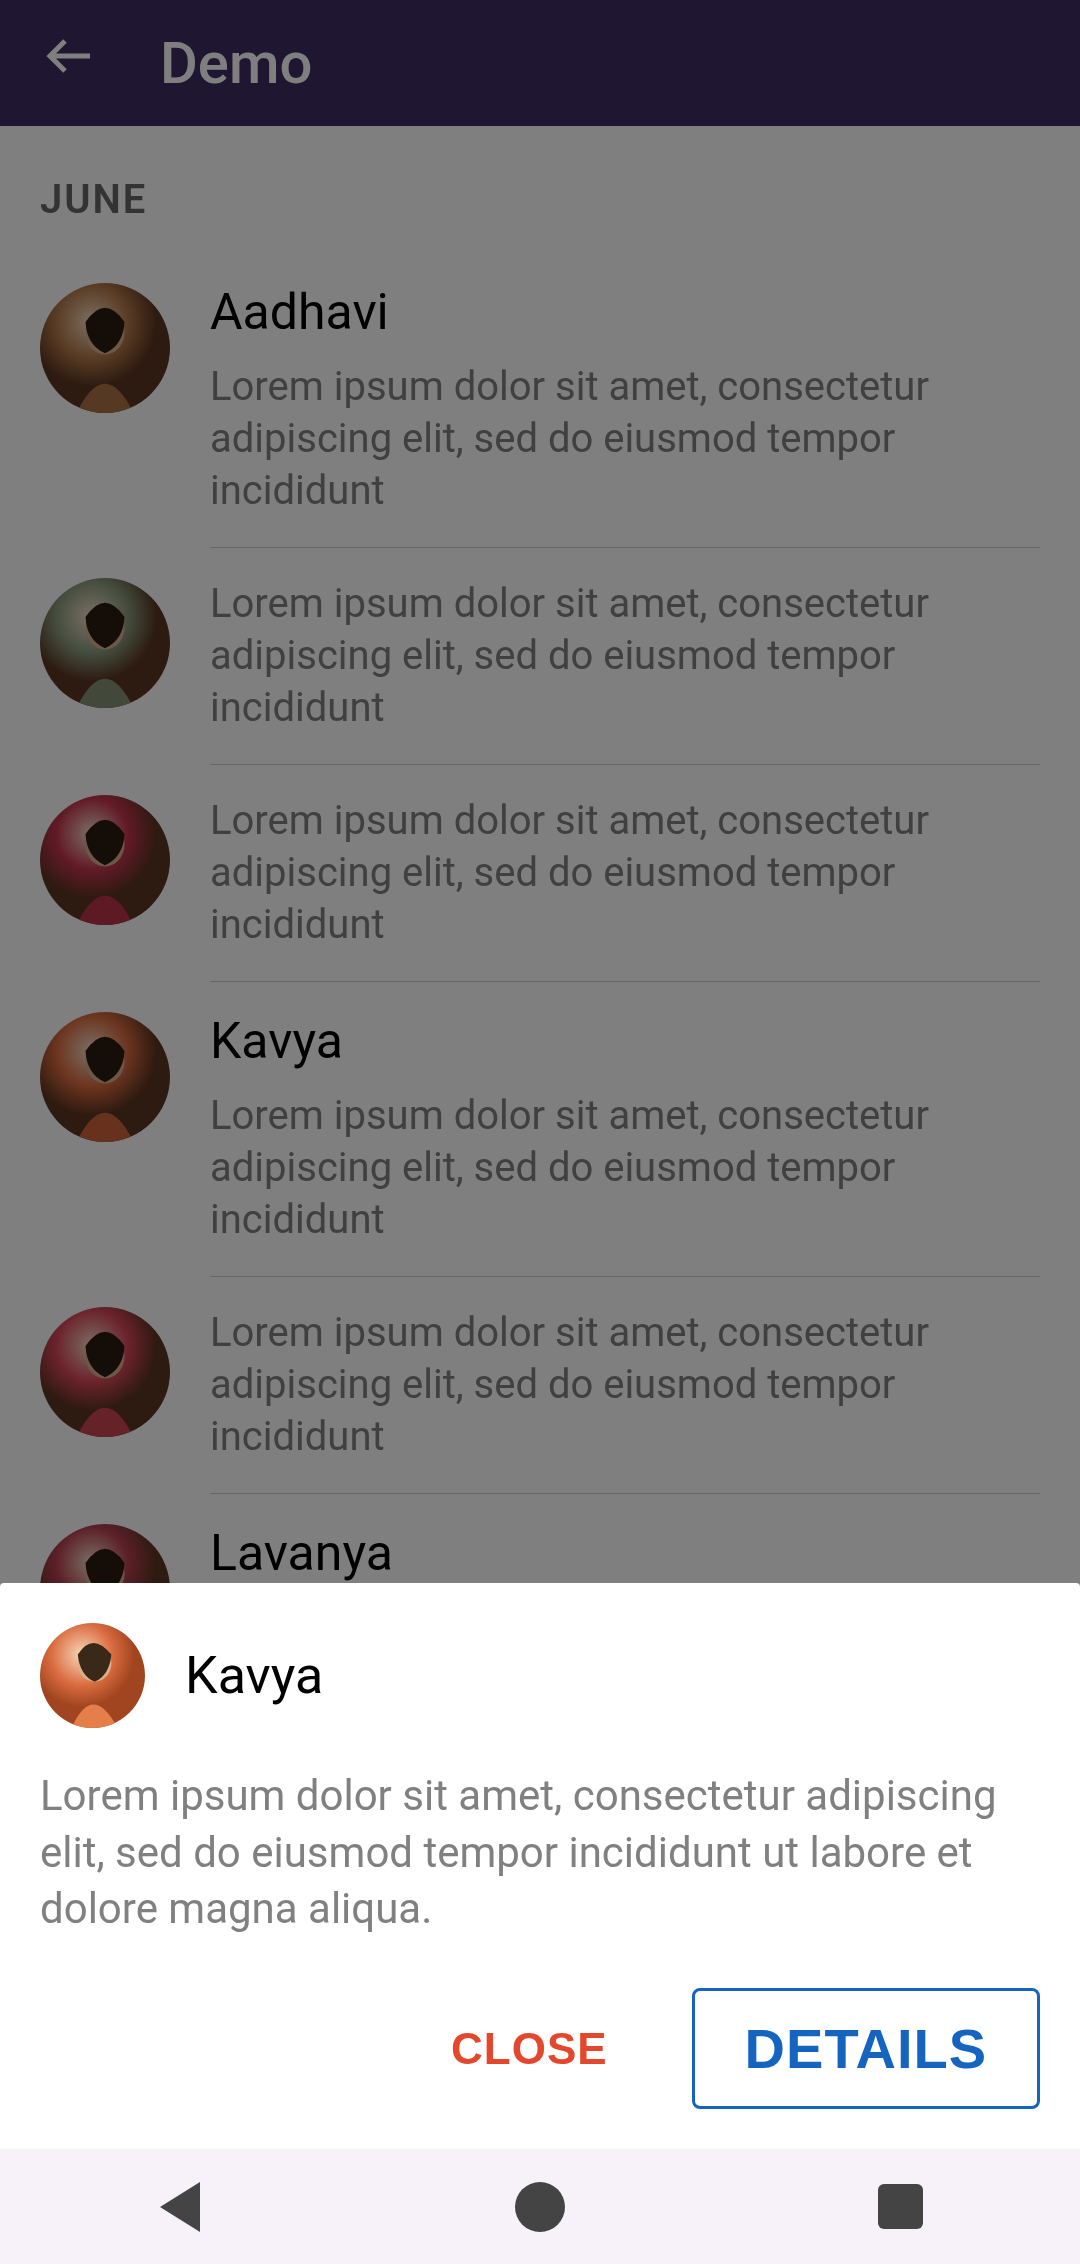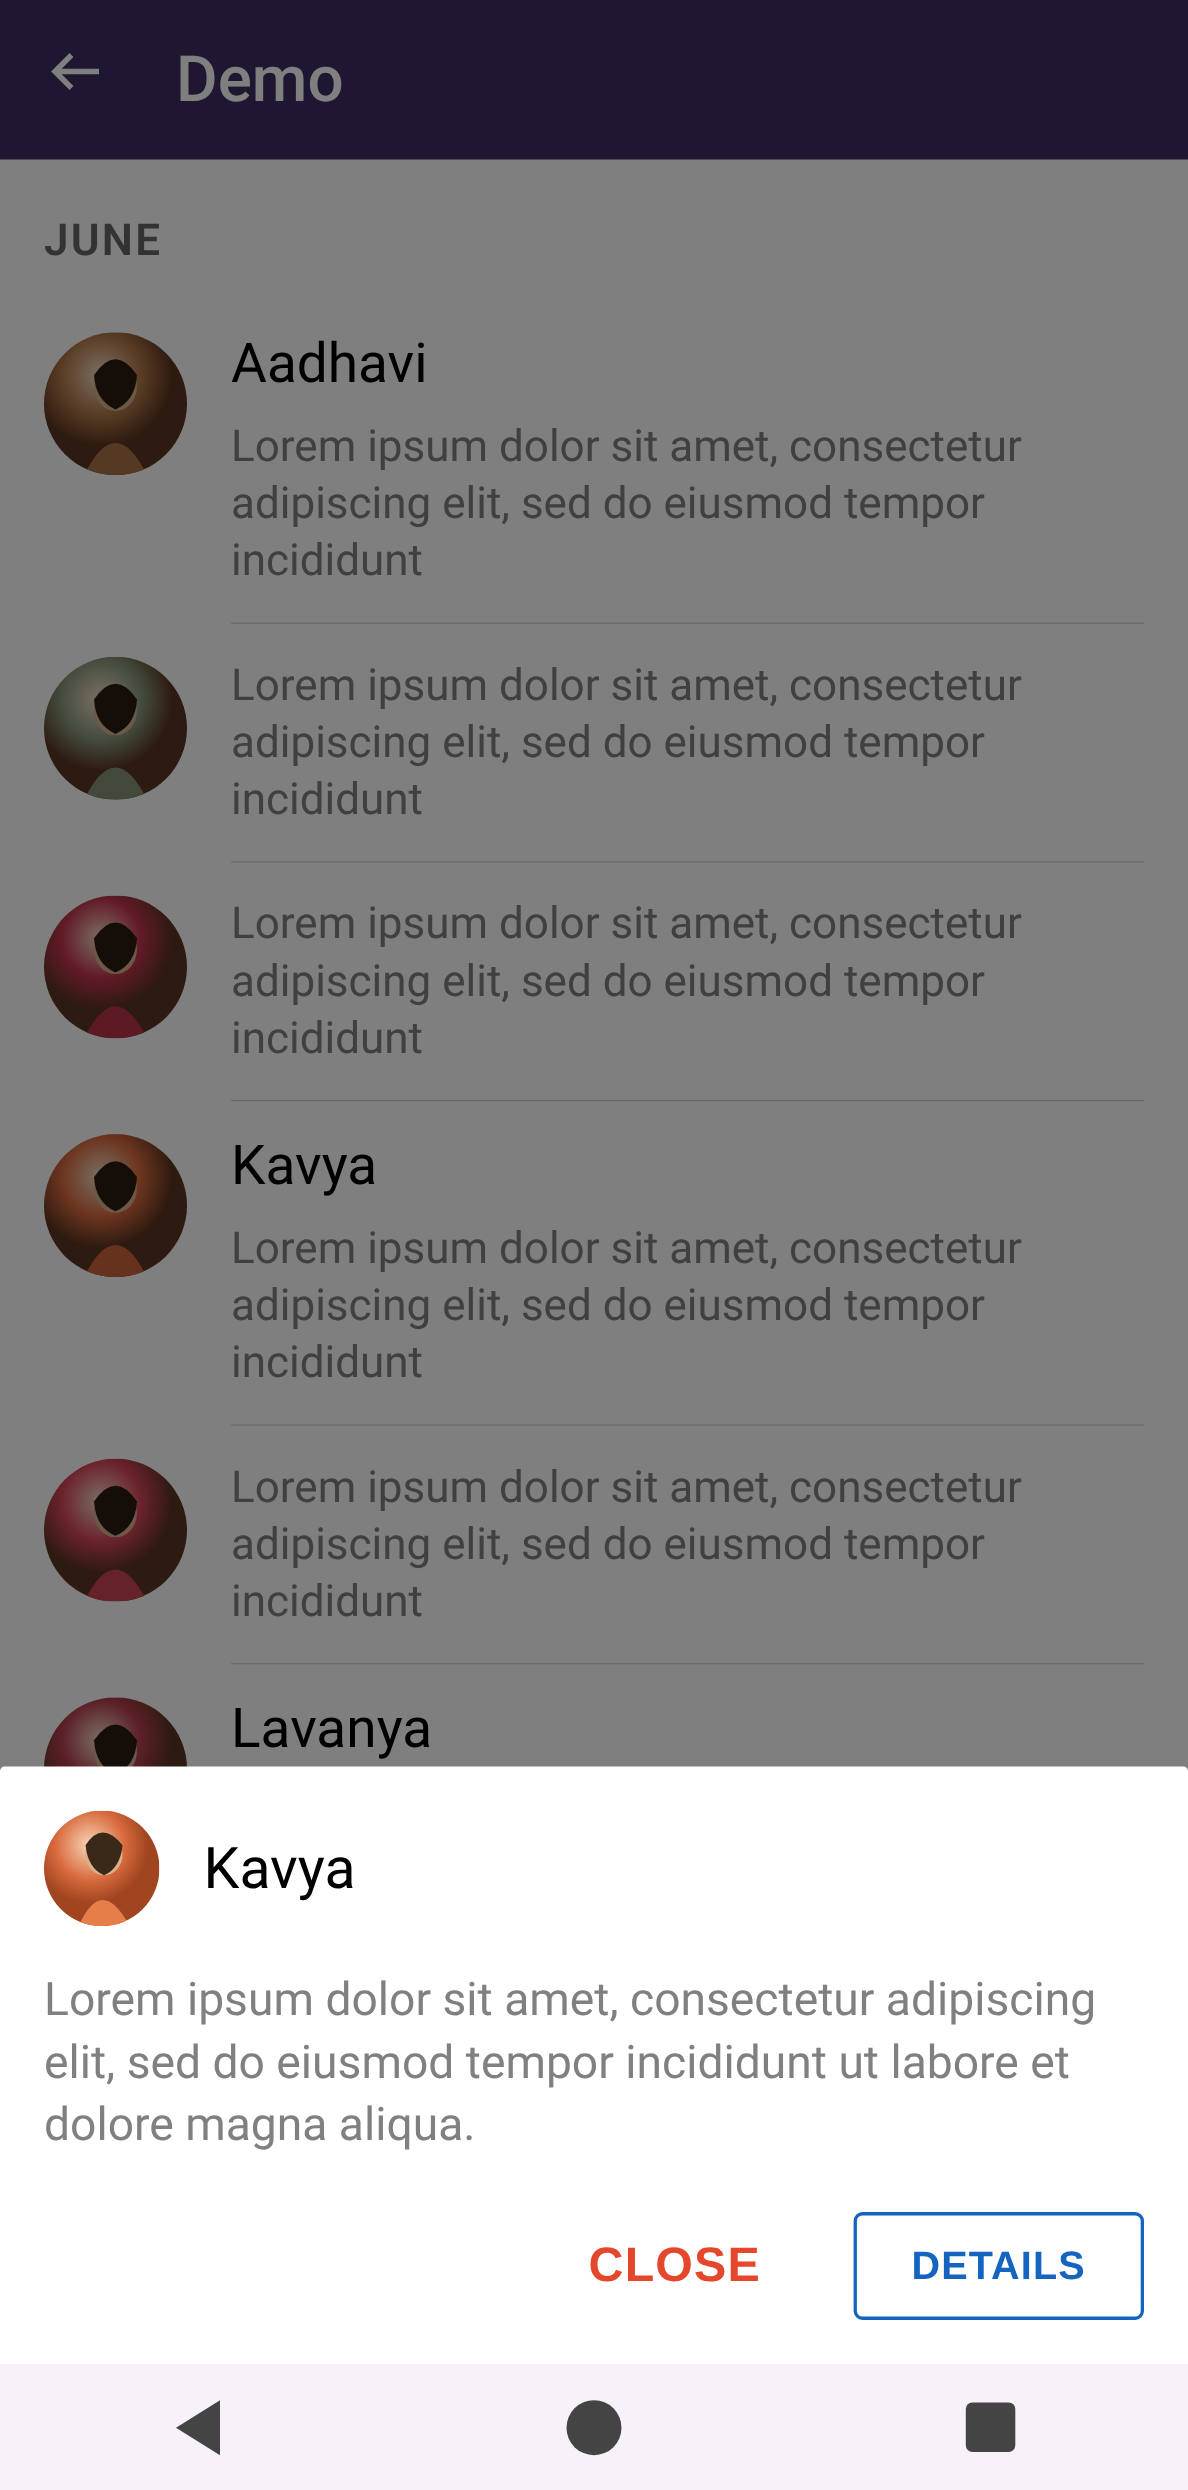--- a/index.html
+++ b/index.html
@@ -18,21 +18,21 @@
     }
     
     .app-container {
       width: 100%;
       height: 100%;
       position: relative;
     }
     
     .header {
       background: #3e2e62;
-      height: 145px;
+      height: 126px;
       display: flex;
       align-items: center;
       padding: 0 40px;
     }
     
     .back-arrow {
       color: #fff;
       font-size: 58px;
       margin-right: 60px;
     }
@@ -171,21 +171,21 @@
       font-weight: 600;
       background: none;
       border: none;
       cursor: pointer;
       padding: 20px 10px;
       letter-spacing: 1px;
     }
     
     .btn-details {
       color: #1565c0;
-      font-size: 36px;
+      font-size: 56px;
       font-weight: 600;
       background: none;
       border: 3px solid #1565c0;
       border-radius: 8px;
       cursor: pointer;
       padding: 25px 50px;
       letter-spacing: 1px;
     }
     
     .nav-bar {

